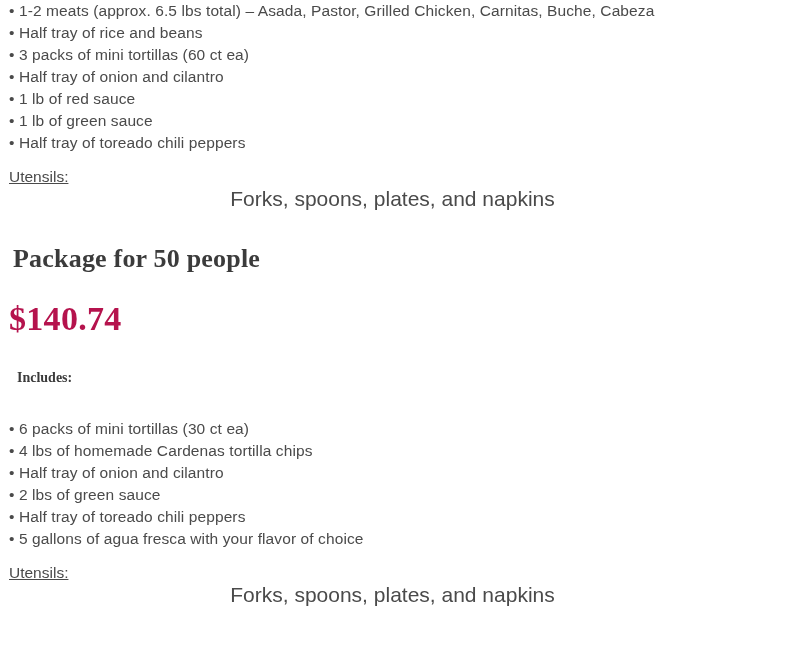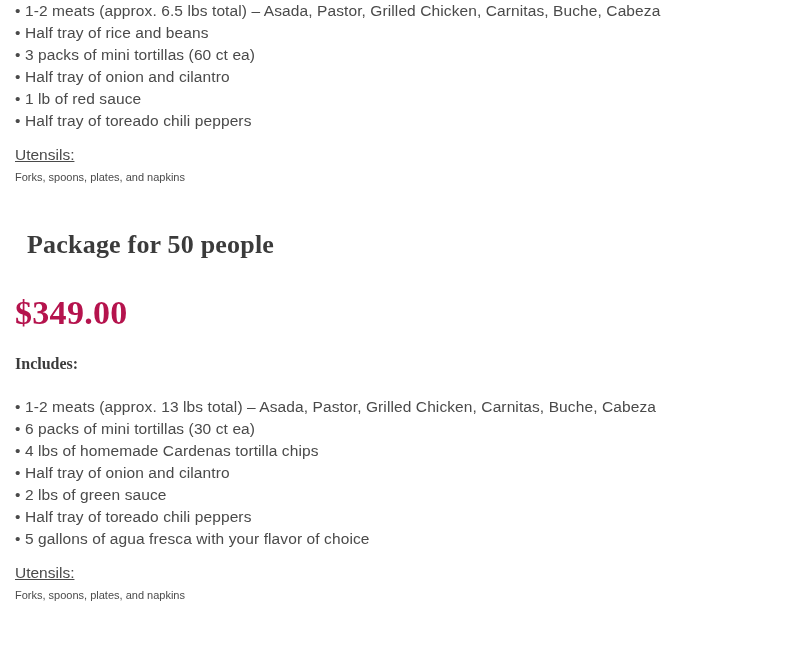--- a/index.html
+++ b/index.html
@@ -13,106 +13,107 @@
     overflow: hidden;
     font-family: "Liberation Sans", sans-serif;
     color: #444444;
     -webkit-font-smoothing: antialiased;
   }
   .page {
     position: relative;
     width: 785px;
     height: 662px;
     box-sizing: border-box;
-    padding: 0 15px;
+    padding: 0 9px;
   }
   .bullet-line {
     font-size: 15.5px;
     line-height: 22px;
     color: #4a4a4a;
     white-space: nowrap;
     letter-spacing: 0.1px;
   }
   .spacer-sm { height: 12px; }
   .spacer-md { height: 22px; }
   .spacer-lg { height: 30px; }
   .utensils-label {
     font-size: 15.5px;
     line-height: 22px;
     color: #4a4a4a;
     text-decoration: underline;
   }
   .utensils-text {
-    font-size: 11px;
+    font-size: 21px;
     line-height: 22px;
     color: #4a4a4a;
+    text-align: center;
   }
   h2.pkg-title {
     font-family: "Liberation Serif", serif;
     font-weight: bold;
     font-size: 26px;
     line-height: 30px;
     color: #3b3b3b;
-    margin: 12px;
+    margin: 4px;
     letter-spacing: 0.2px;
   }
   .price {
     font-family: "Liberation Serif", serif;
     font-weight: bold;
     font-size: 34px;
     line-height: 38px;
     color: #b5134d;
     margin: 0;
     letter-spacing: 0.3px;
   }
   .includes {
     font-family: "Liberation Serif", serif;
     font-weight: bold;
-    font-size: 16px;
+    font-size: 14px;
     line-height: 20px;
     color: #3b3b3b;
-    margin: 0;
+    margin: 8px;
   }
   .list-block > div { padding: 0; }
 </style>
 </head>
 <body>
 
 <div class="page">
 
   <div class="list-block">
     <div class="bullet-line">• 1-2 meats (approx. 6.5 lbs total) – Asada, Pastor, Grilled Chicken, Carnitas, Buche, Cabeza</div>
     <div class="bullet-line">• Half tray of rice and beans</div>
     <div class="bullet-line">• 3 packs of mini tortillas (60 ct ea)</div>
     <div class="bullet-line">• Half tray of onion and cilantro</div>
     <div class="bullet-line">• 1 lb of red sauce</div>
+    <div class="bullet-line">• 1 lb of green sauce</div>
     <div class="bullet-line">• Half tray of toreado chili peppers</div>
   </div>
 
   <div class="spacer-sm"></div>
 
   <div class="utensils-label">Utensils:</div>
   <div class="utensils-text">Forks, spoons, plates, and napkins</div>
 
   <div class="spacer-lg"></div>
 
   <h2 class="pkg-title">Package for 50 people</h2>
 
   <div class="spacer-md"></div>
 
-  <div class="price">$349.00</div>
+  <div class="price">$140.74</div>
 
   <div class="spacer-md"></div>
 
   <div class="includes">Includes:</div>
 
   <div class="spacer-md"></div>
 
   <div class="list-block">
-    <div class="bullet-line">• 1-2 meats (approx. 13 lbs total) – Asada, Pastor, Grilled Chicken, Carnitas, Buche, Cabeza</div>
     <div class="bullet-line">• 6 packs of mini tortillas (30 ct ea)</div>
     <div class="bullet-line">• 4 lbs of homemade Cardenas tortilla chips</div>
     <div class="bullet-line">• Half tray of onion and cilantro</div>
     <div class="bullet-line">• 2 lbs of green sauce</div>
     <div class="bullet-line">• Half tray of toreado chili peppers</div>
     <div class="bullet-line">• 5 gallons of agua fresca with your flavor of choice</div>
   </div>
 
   <div class="spacer-sm"></div>
 

